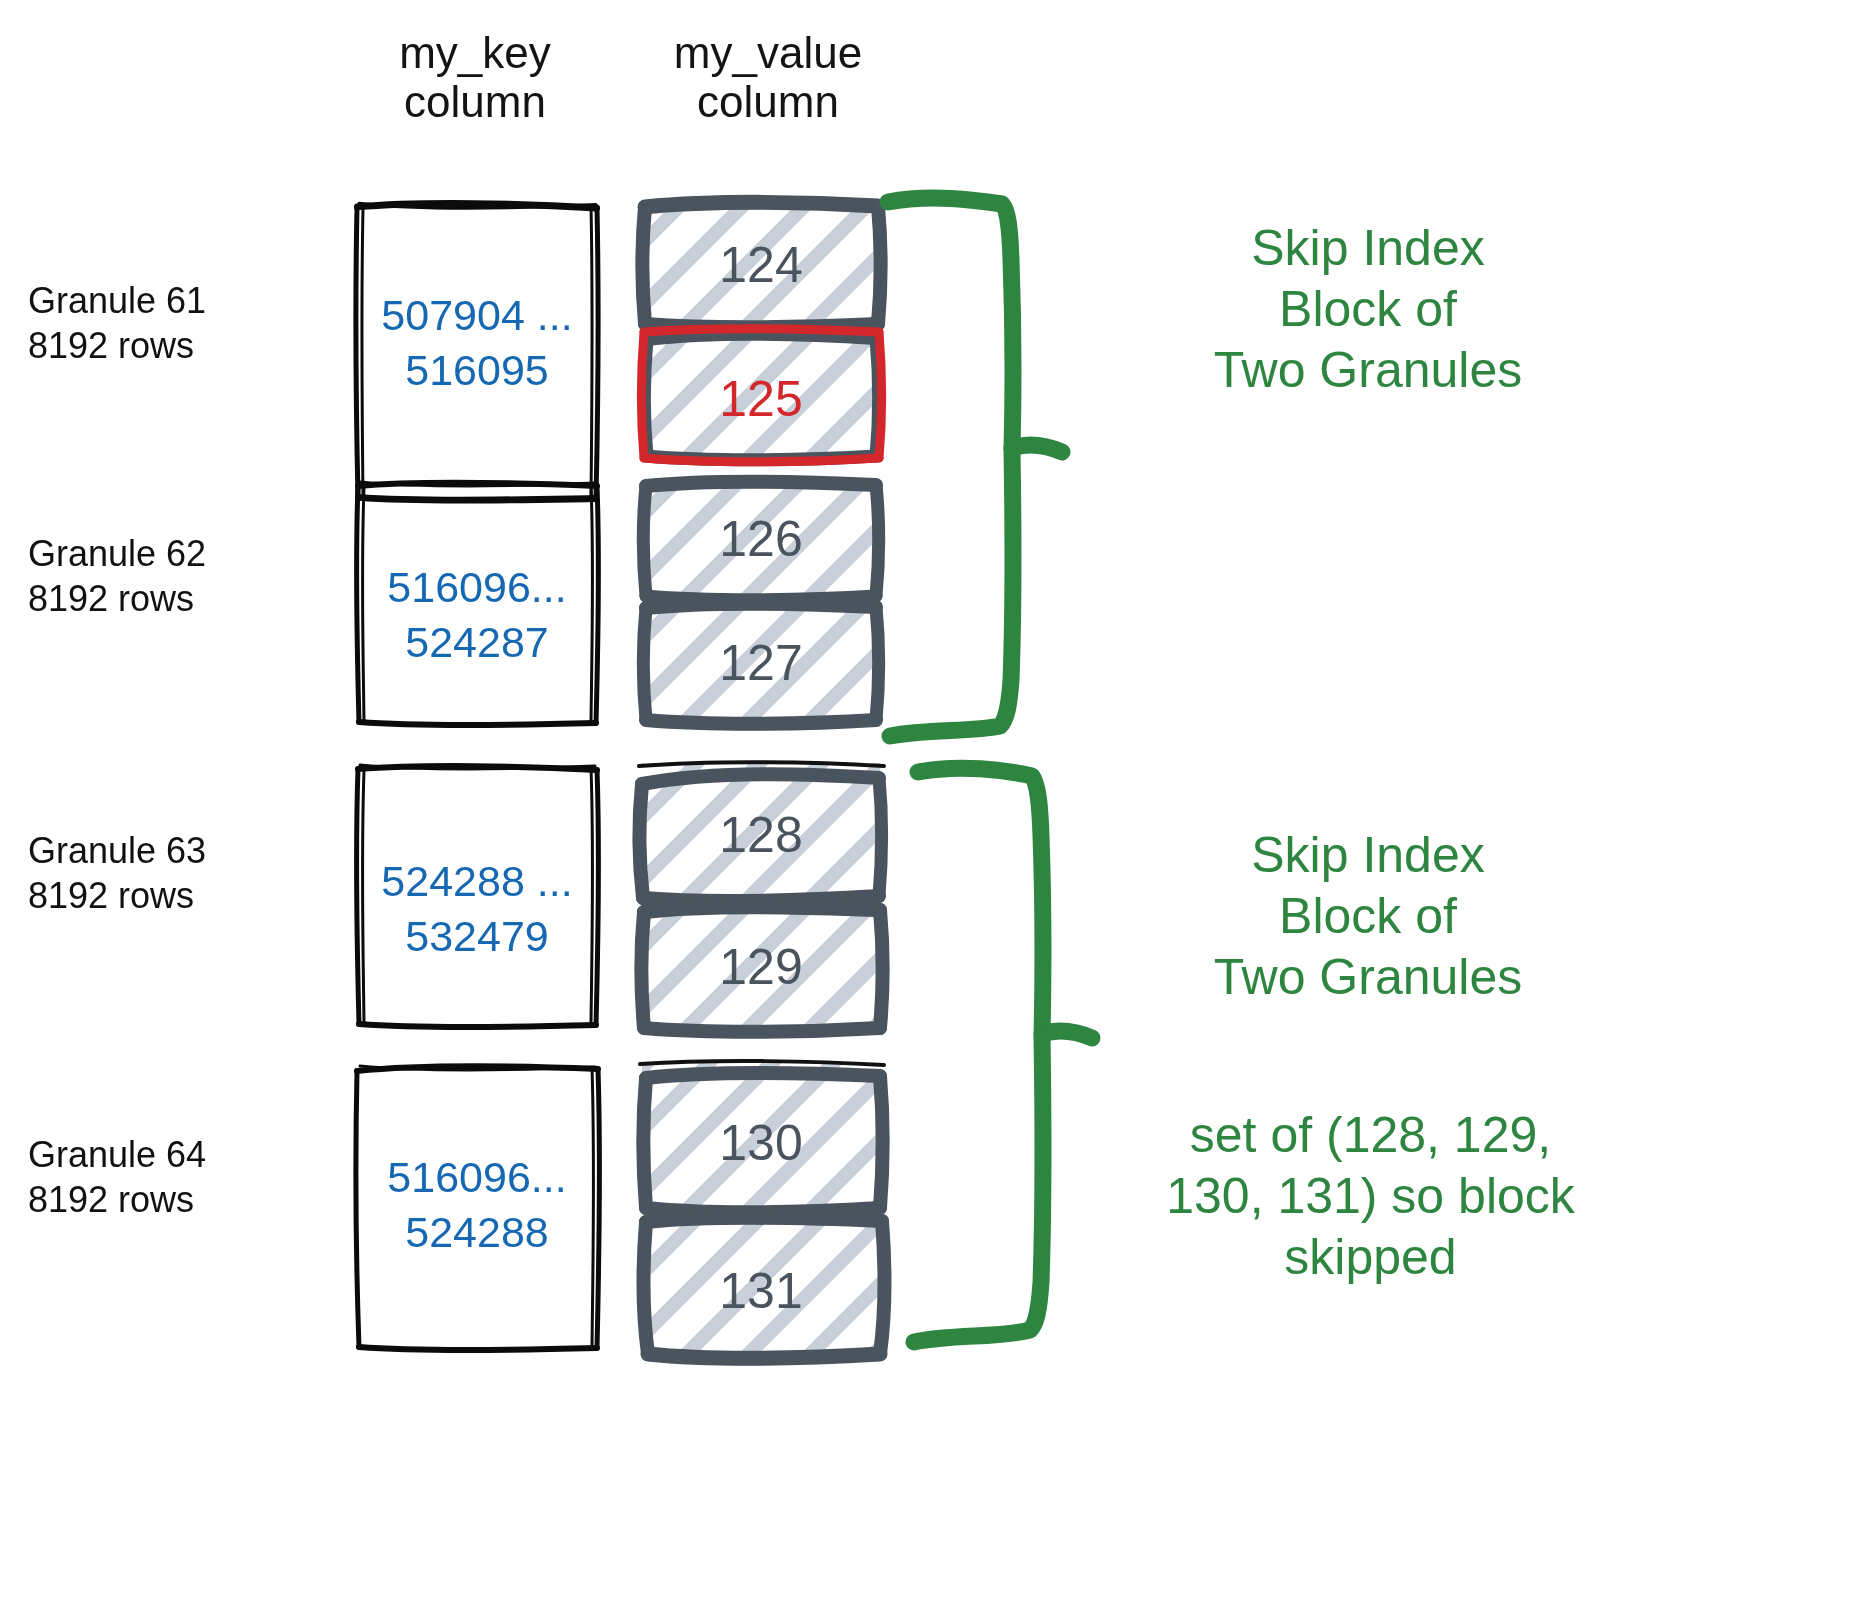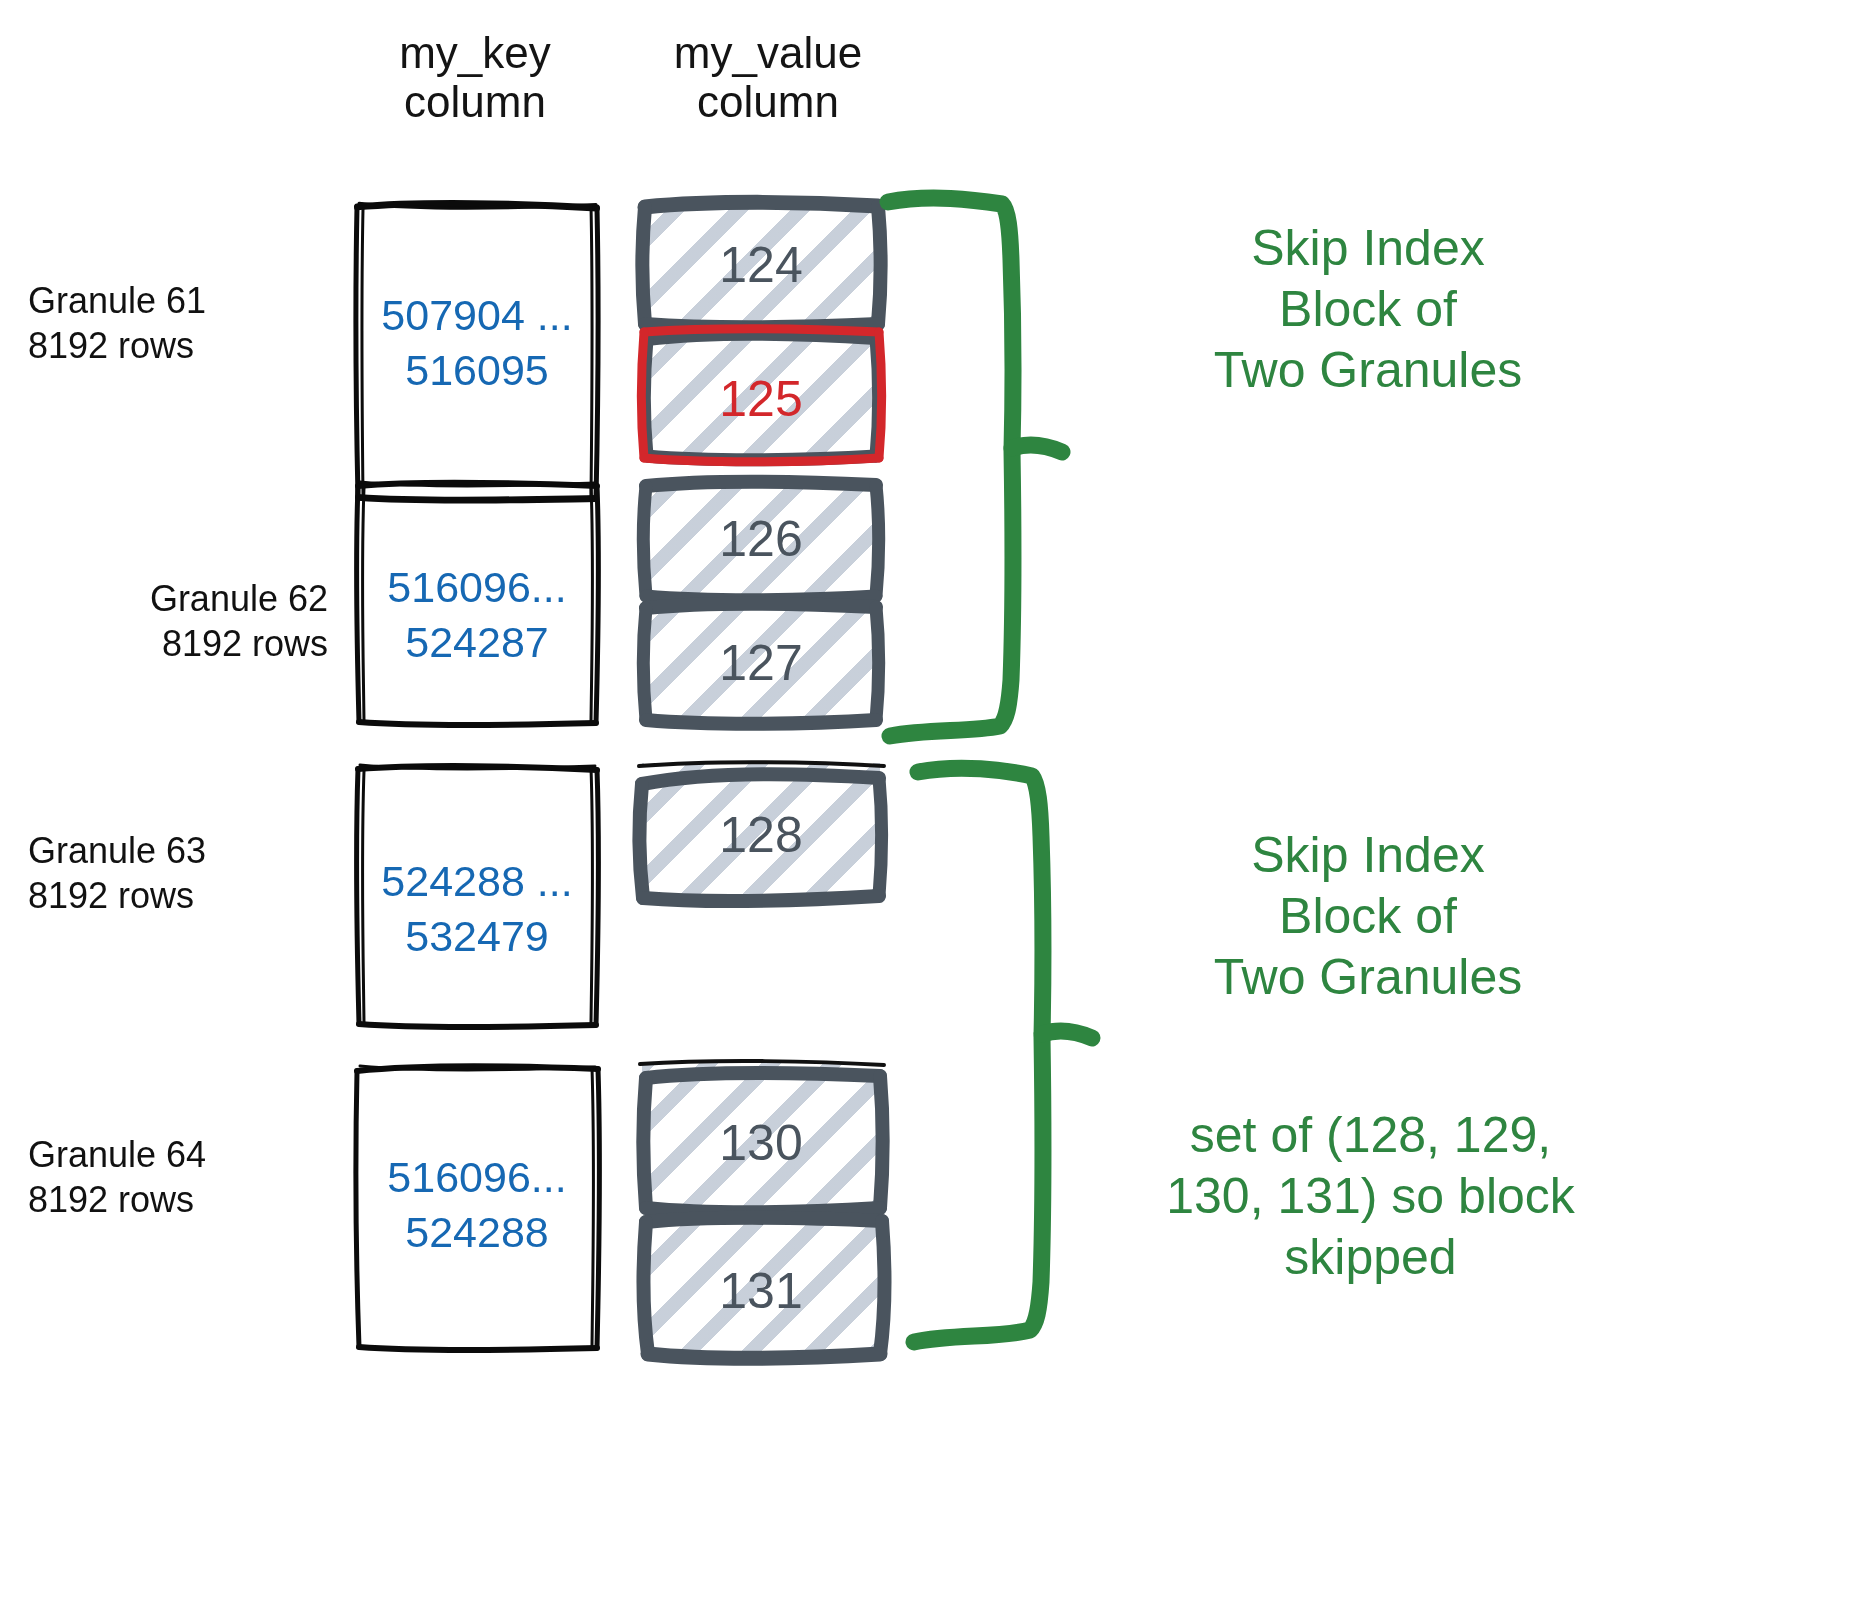--- a/index.html
+++ b/index.html
@@ -169,21 +169,21 @@
       <path d="M240,12 C244,58 243,98 240,130" stroke="#4a545e" stroke-width="13" fill="none" stroke-linecap="round"></path>
       <path d="M11,130 C80,136 176,134 240,130" stroke="#4a545e" stroke-width="13" fill="none" stroke-linecap="round"></path>
       <path d="M8,6 C80,1 178,3 243,6" stroke="#d3272b" stroke-width="9" fill="none" stroke-linecap="round"></path>
       <path d="M8,6 C4,55 5,98 8,132" stroke="#d3272b" stroke-width="9" fill="none" stroke-linecap="round"></path>
       <path d="M243,6 C247,55 246,98 243,132" stroke="#d3272b" stroke-width="9" fill="none" stroke-linecap="round"></path>
       <path d="M8,132 C80,138 178,136 243,132" stroke="#d3272b" stroke-width="9" fill="none" stroke-linecap="round"></path>
     </svg>
     <div class="val-text highlight" style="top:48px;">125</div>
   </div>
 
-  <div class="granule-label" style="top:576px;text-align:right;">Granule 62
+  <div class="granule-label" style="top:531px;">Granule 62
 8192 rows</div>
 
   <div class="key-box" style="top:478px; height:250px;">
     <svg class="sketch" viewBox="0 0 250 250" preserveAspectRatio="none">
       <path d="M6,8 C72,2 170,5 245,8" stroke="#0b0b0b" stroke-width="6" fill="none" stroke-linecap="round"></path>
       <path d="M8,4 C74,10 168,8 243,5" stroke="#0b0b0b" stroke-width="3" fill="none" stroke-linecap="round"></path>
       <path d="M6,8 C3,85 5,170 7,244" stroke="#0b0b0b" stroke-width="5" fill="none" stroke-linecap="round"></path>
       <path d="M12,10 C9,88 11,168 12,242" stroke="#0b0b0b" stroke-width="3" fill="none" stroke-linecap="round"></path>
       <path d="M245,8 C248,85 246,170 244,245" stroke="#0b0b0b" stroke-width="5" fill="none" stroke-linecap="round"></path>
       <path d="M239,6 C242,84 240,168 239,243" stroke="#0b0b0b" stroke-width="3" fill="none" stroke-linecap="round"></path>
@@ -237,20 +237,30 @@
     <svg class="sketch" viewBox="0 0 250 148" preserveAspectRatio="none">
       <path d="M6,26 C80,12 176,16 243,20" stroke="#4a545e" stroke-width="14" fill="none" stroke-linecap="round"></path>
       <path d="M6,26 C2,66 3,106 7,140" stroke="#4a545e" stroke-width="14" fill="none" stroke-linecap="round"></path>
       <path d="M243,20 C247,62 246,102 243,138" stroke="#4a545e" stroke-width="13" fill="none" stroke-linecap="round"></path>
       <path d="M7,140 C80,146 176,142 243,138" stroke="#4a545e" stroke-width="14" fill="none" stroke-linecap="round"></path>
       <path d="M3,8 C80,2 180,4 248,8" stroke="#111111" stroke-width="4" fill="none" stroke-linecap="round"></path>
     </svg>
     <div class="val-text" style="top:52px;">128</div>
   </div>
 
+  <div class="val-cell" style="top:898px; height:138px;">
+    <div class="hatch"></div>
+    <svg class="sketch" viewBox="0 0 250 138" preserveAspectRatio="none">
+      <path d="M8,14 C80,6 176,10 244,12" stroke="#4a545e" stroke-width="14" fill="none" stroke-linecap="round"></path>
+      <path d="M8,14 C4,56 5,96 8,130" stroke="#4a545e" stroke-width="14" fill="none" stroke-linecap="round"></path>
+      <path d="M244,12 C248,56 247,96 244,130" stroke="#4a545e" stroke-width="14" fill="none" stroke-linecap="round"></path>
+      <path d="M8,130 C80,136 176,134 244,130" stroke="#4a545e" stroke-width="14" fill="none" stroke-linecap="round"></path>
+    </svg>
+    <div class="val-text" style="top:44px;">129</div>
+  </div>
 
   <div class="granule-label" style="top:1132px;">Granule 64
 8192 rows</div>
 
   <div class="key-box" style="top:1062px; height:290px;">
     <svg class="sketch" viewBox="0 0 250 290" preserveAspectRatio="none">
       <path d="M5,9 C72,2 170,4 246,7" stroke="#0b0b0b" stroke-width="6" fill="none" stroke-linecap="round"></path>
       <path d="M8,4 C74,10 168,8 243,5" stroke="#0b0b0b" stroke-width="3" fill="none" stroke-linecap="round"></path>
       <path d="M5,9 C3,100 4,200 7,285" stroke="#0b0b0b" stroke-width="5" fill="none" stroke-linecap="round"></path>
       <path d="M246,7 C249,100 247,200 245,286" stroke="#0b0b0b" stroke-width="5" fill="none" stroke-linecap="round"></path>

